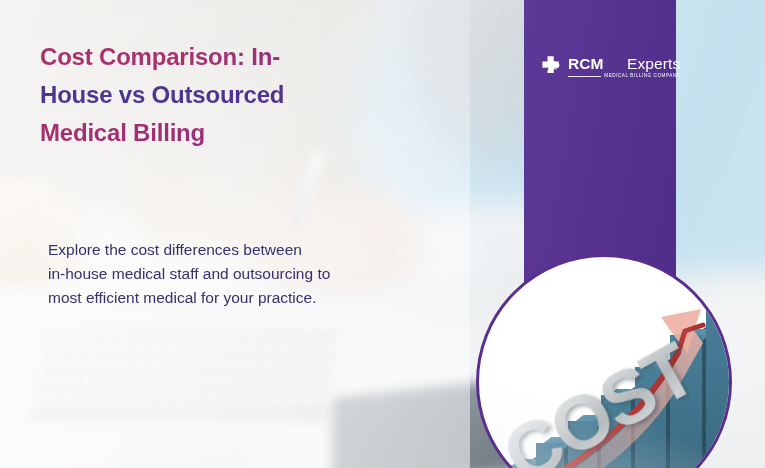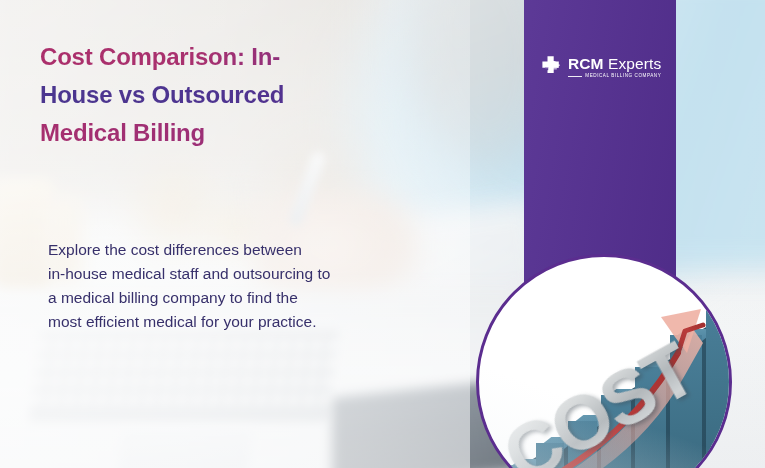--- a/index.html
+++ b/index.html
@@ -169,21 +169,21 @@
     background:linear-gradient(100deg,rgba(255,255,255,.05),rgba(0,0,0,.06));
   }
   .logo {
     position:absolute; left:538px; top:50px; width:132px; height:34px;
     display:flex; align-items:center; gap:4px;
   }
   .logo-mark { width:26px; height:26px; position:relative; flex:0 0 auto; }
   .logo-text { display:flex; flex-direction:column; line-height:1; padding-top:1px; }
   .logo-name { font-size:15.5px; color:#ffffff; letter-spacing:.1px; white-space:nowrap; }
   .logo-name b { font-weight:700; }
-  .logo-name i { font-style:normal; font-weight:400; }
+  .logo-name i { font-style:normal; font-weight:400;padding-left:19px; }
   .logo-tag {
     font-size:4.6px; color:#ffffff; letter-spacing:.55px;
     white-space:nowrap; margin-top:3px; text-align:right;
     display:flex; align-items:center; gap:3px; justify-content:flex-end;
   }
   .logo-rule { flex:1 1 auto; height:1px; background:#ffffff; opacity:.9; }
 
   
   .badge {
     position:absolute; left:476px; top:254px; width:256px; height:256px;
@@ -265,21 +265,20 @@
 
   <h1 class="headline">
     <span class="ln ln1">Cost Comparison: In-</span>
     <span class="ln ln2">House vs Outsourced</span>
     <span class="ln ln3">Medical Billing</span>
   </h1>
 
   <p class="subcopy">
     <span>Explore the cost differences between</span>
     <span>in-house medical staff and outsourcing to</span>
-    <span>a medical billing company to find the</span>
     <span>most efficient medical for your practice.</span>
   </p>
 
   <div class="banner">
     <div class="banner-shade"></div>
   </div>
 
   <div class="logo">
     <div class="logo-mark">
       <svg viewBox="0 0 26 26" width="26" height="26" aria-hidden="true">

